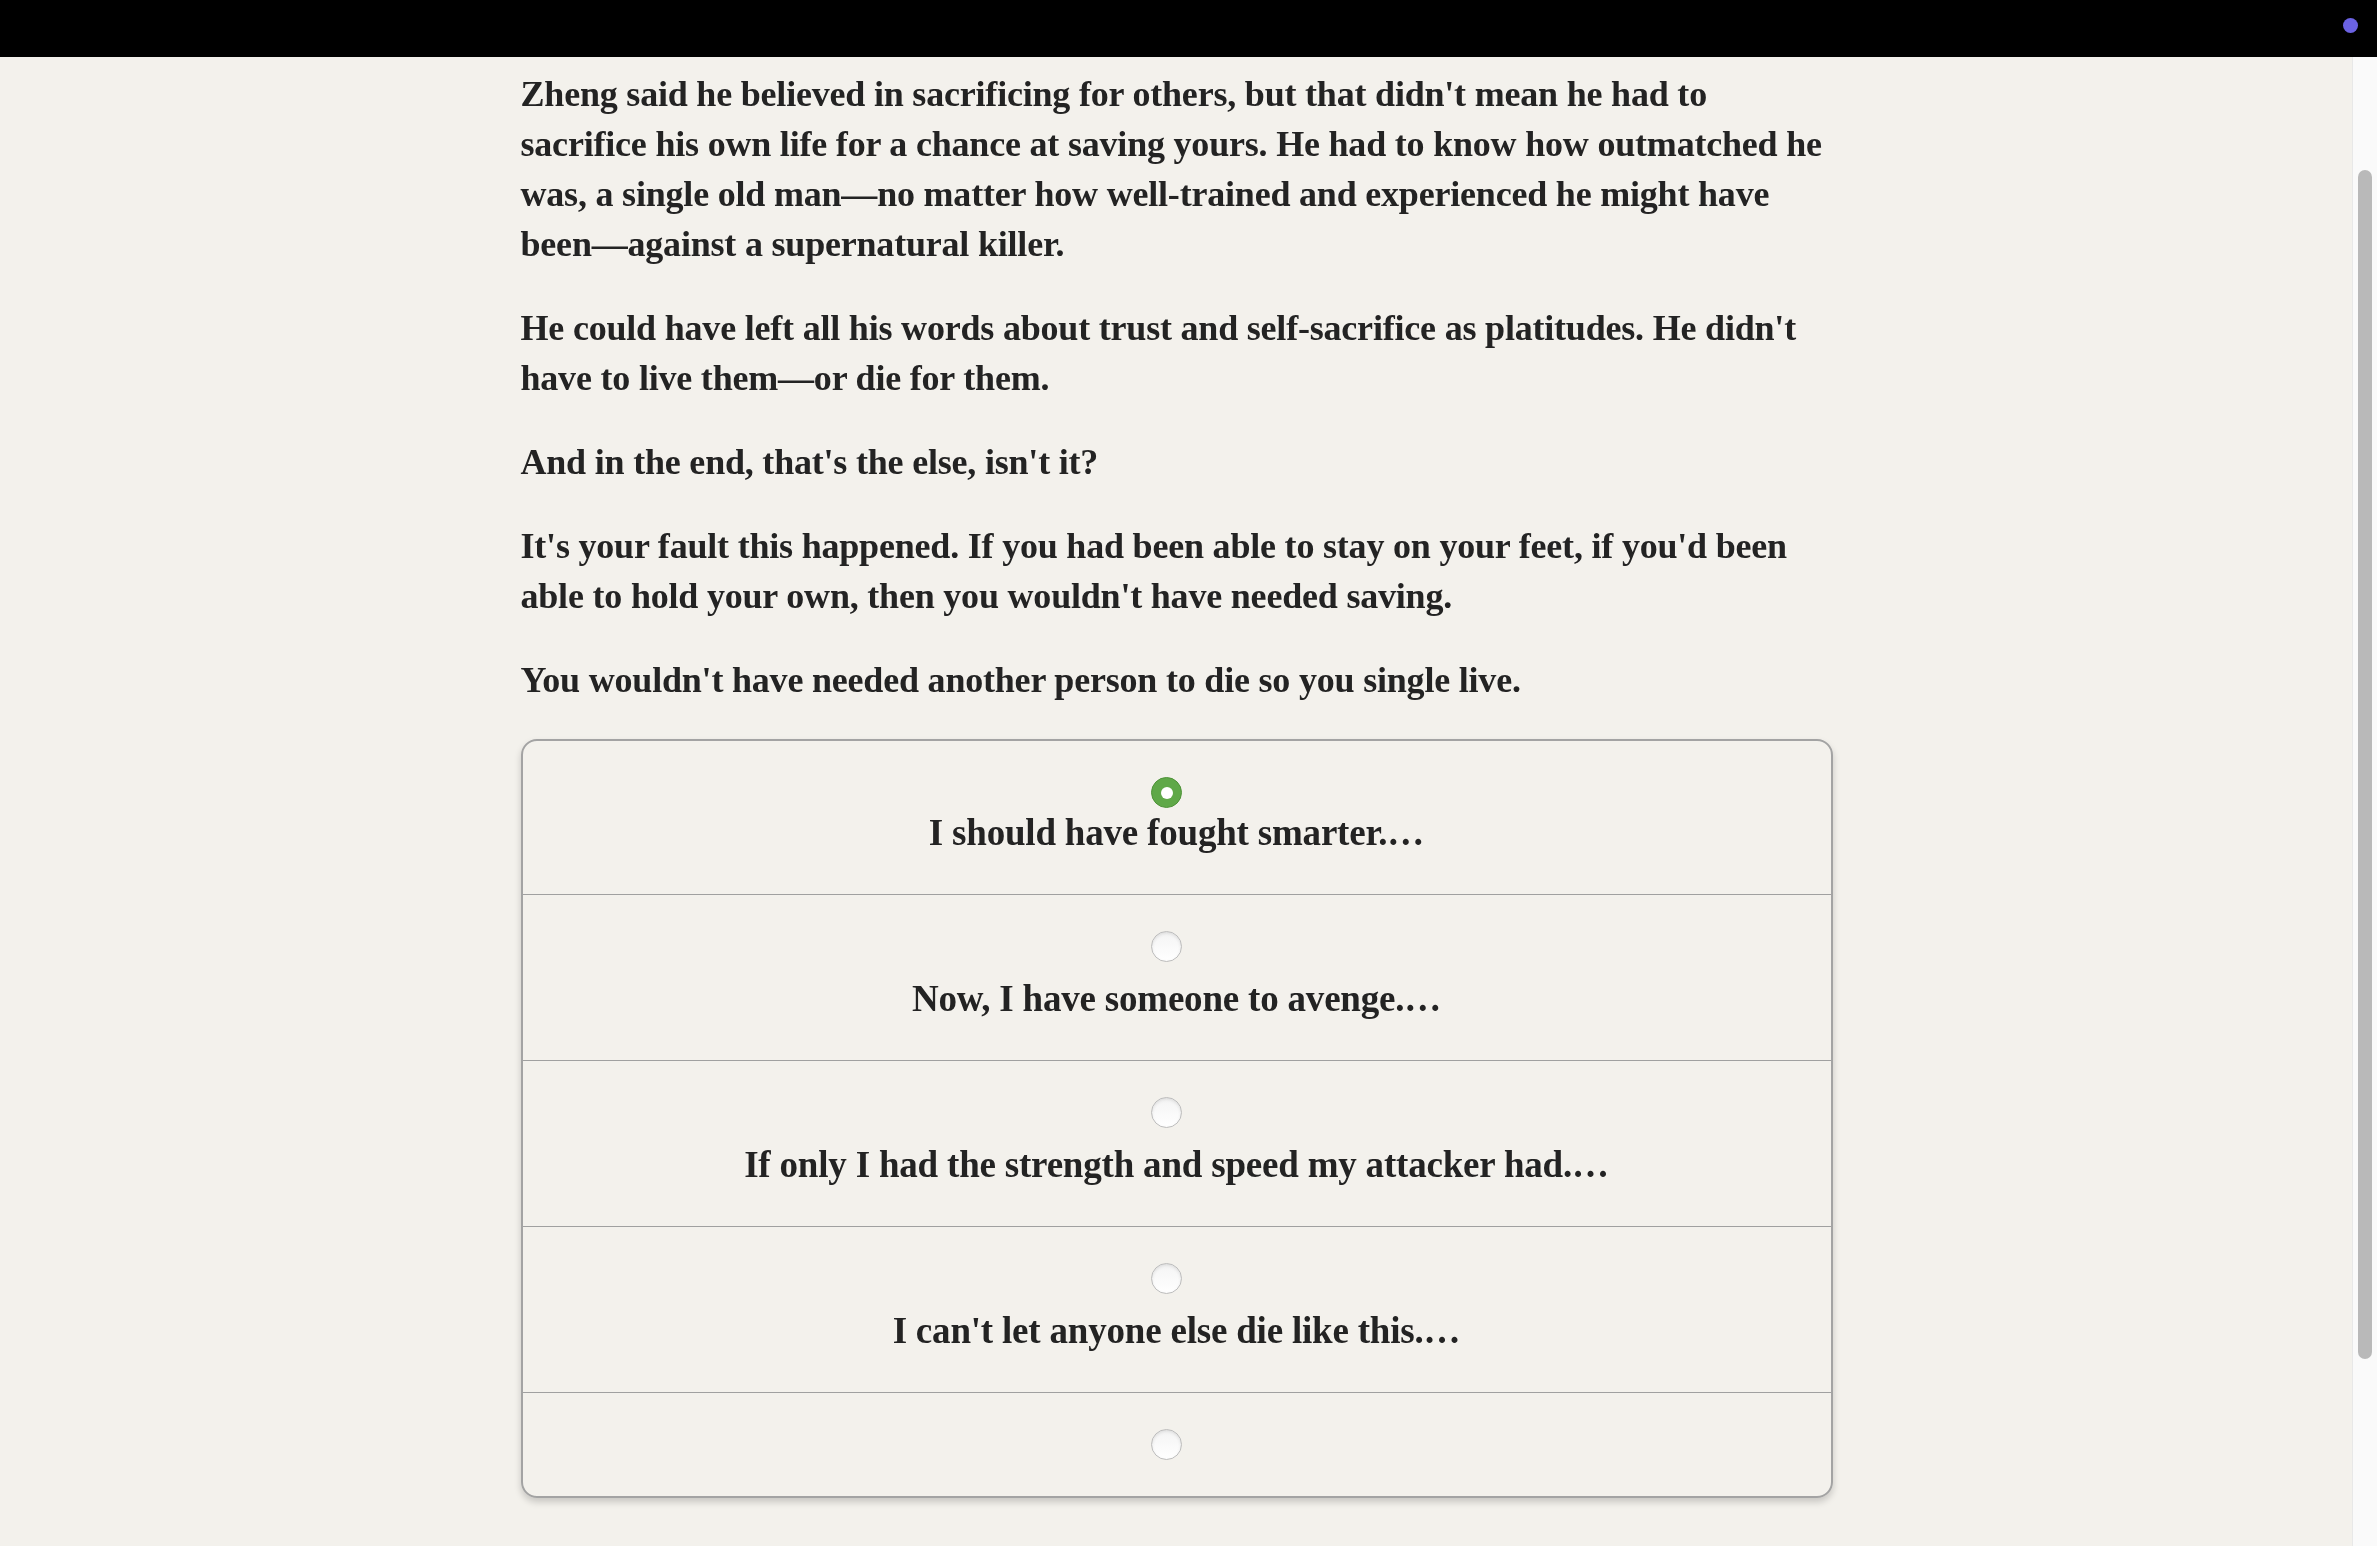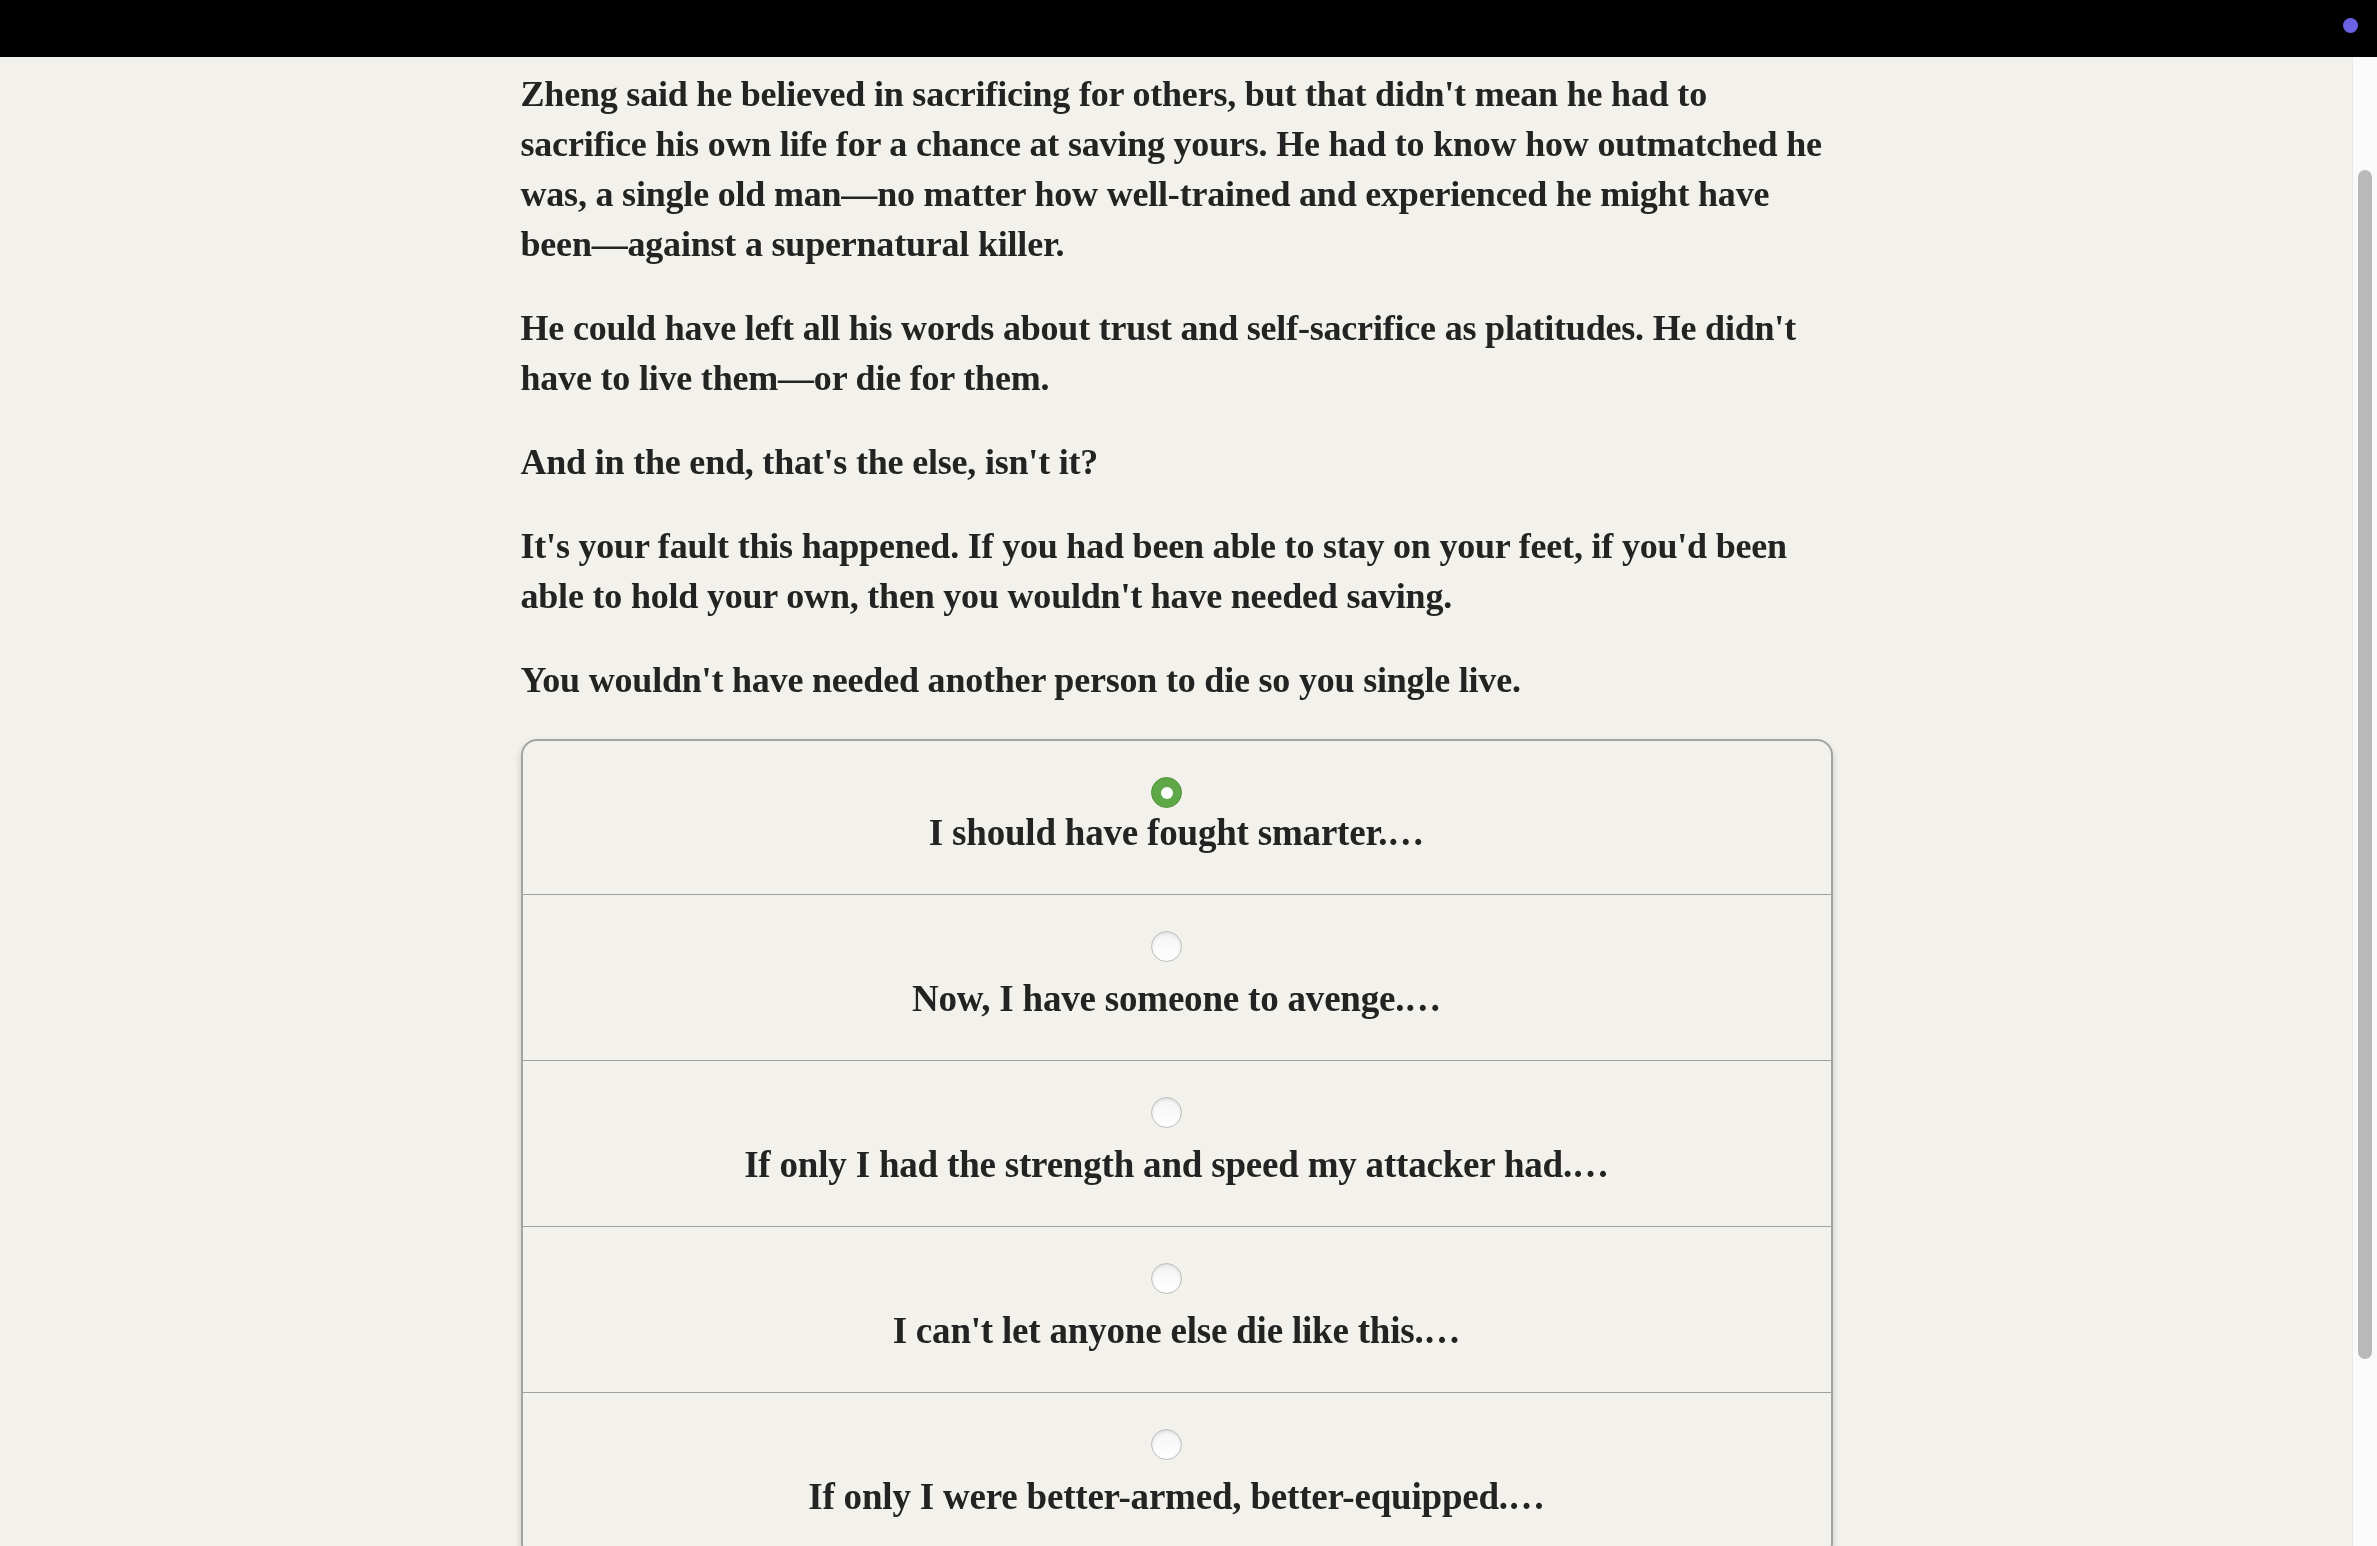--- a/index.html
+++ b/index.html
@@ -160,21 +160,20 @@
         <span class="choice-label">If only I had the strength and speed my attacker had.…</span>
       </div>
 
       <div class="choice-row">
         <span class="radio"></span>
         <span class="choice-label">I can't let anyone else die like this.…</span>
       </div>
 
       <div class="choice-row">
         <span class="radio"></span>
-        <span class="choice-label">If only I were better-armed, better-equipped.…</span>
       </div>
 
     </div>
   </div>
 </div>
 
 <div class="scrollbar-track">
   <div class="scrollbar-thumb"></div>
 </div>
 

